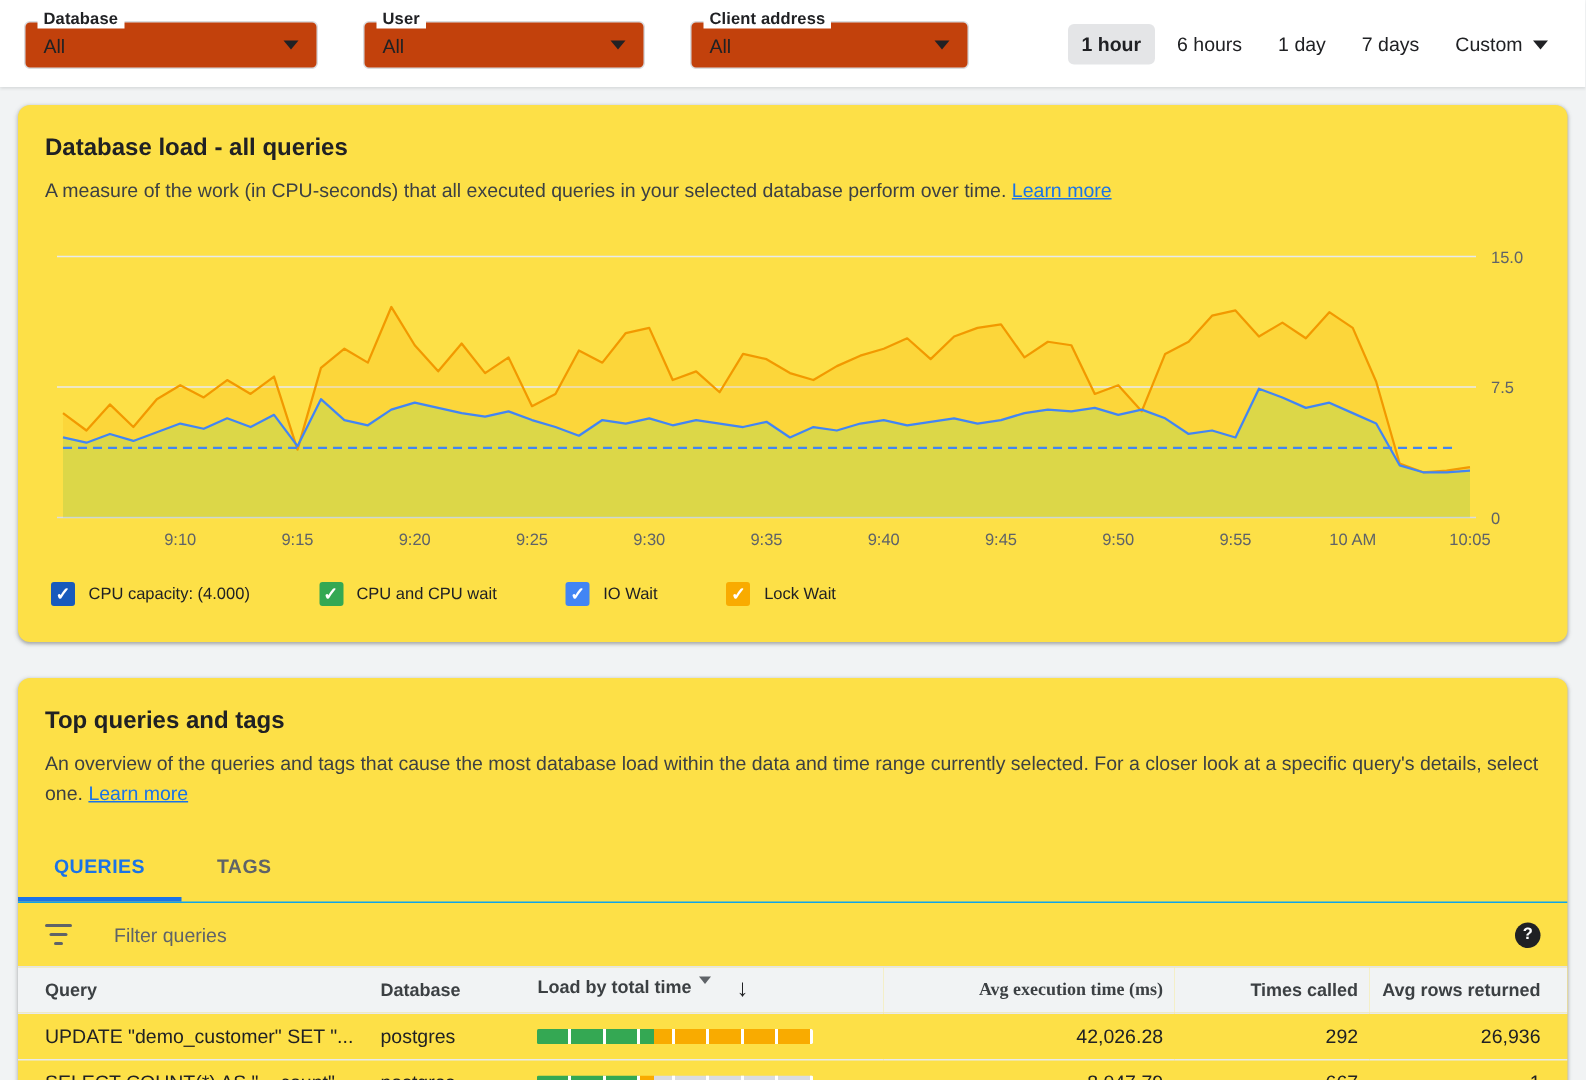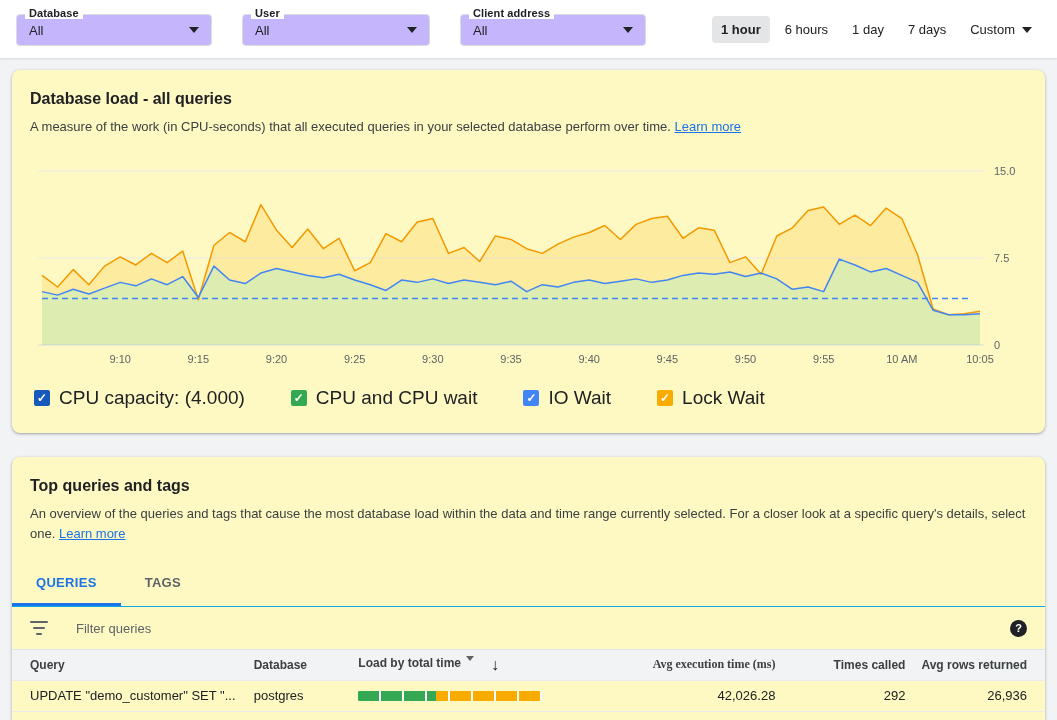--- a/index.html
+++ b/index.html
@@ -17,54 +17,54 @@
     position:relative; z-index:2;
   }
   .select-group { position:relative; }
   .select-label {
     position:absolute; top:-7px; left:9px; background:#fff; padding:0 4px;
     font-size:11px; font-weight:700; color:#202124; letter-spacing:.1px;
   }
   .select-box {
     height:32px; border:1px solid #dadce0; border-radius:4px;
     display:flex; align-items:center; justify-content:space-between;
-    padding:0 12px; font-size:13px; color:#202124; cursor:pointer; background:#c4b5fd;
+    padding:0 12px; font-size:13px; color:#202124; cursor:pointer; background:#c2410c;
   }
   .w1{width:196px}.w2{width:188px}.w3{width:186px}
   .caret {
     width:0; height:0; border-left:5px solid transparent; border-right:5px solid transparent;
     border-top:6px solid #202124; display:inline-block;
   }
   .time-ranges { margin-left:auto; display:flex; align-items:center; gap:6px; margin-top:2px; }
   .chip {
     border:none; background:transparent; font-family:inherit; font-size:13px; color:#202124;
     padding:6px 9px; border-radius:4px; cursor:pointer; white-space:nowrap;
   }
   .chip.selected { background:#e4e5e7; font-weight:700; }
   .chip.custom { display:flex; align-items:center; gap:7px; }
   
   .card {
-    background:#fef9c3; border-radius:8px; margin:12px 12px 0 12px;
+    background:#fde047; border-radius:8px; margin:12px 12px 0 12px;
     box-shadow:0 1px 2px rgba(60,64,67,.3), 0 1px 3px 1px rgba(60,64,67,.12);
     overflow:hidden;
   }
   .card-pad { padding:20px 18px 0 18px; }
   .card-title { font-size:16px; font-weight:700; color:#202124; }
   .card-desc { font-size:13px; color:#3c4043; margin-top:9px; line-height:20px; }
   a.learn-more { color:#1a73e8; text-decoration:underline; cursor:pointer; }
   
   .chart-wrap { padding:22px 18px 0 18px; }
   
   .legend { display:flex; gap:46px; padding:14px 18px 24px 22px; align-items:center; }
   .legend-item { display:flex; align-items:center; gap:9px; cursor:pointer; }
   .legend-check {
     width:16px; height:16px; border-radius:2px; color:#fff; font-size:12px; font-weight:700;
     display:flex; align-items:center; justify-content:center; line-height:16px;
   }
-  .legend-label { font-size:19px; color:#202124; }
+  .legend-label { font-size:11px; color:#202124; }
   .card2 { margin-top:24px; border-radius:8px 8px 0 0; }
   
   .tabbar { display:flex; border-bottom:1px solid #0ea5e9; margin-top:18px; }
   .tab {
     padding:13px 24px; font-size:13px; font-weight:700; letter-spacing:.3px;
     color:#5f6368; cursor:pointer; border-bottom:3px solid transparent;
   }
   .tab.active { color:#1a73e8; border-bottom-color:#1a73e8; }
   
   .filter-row {

